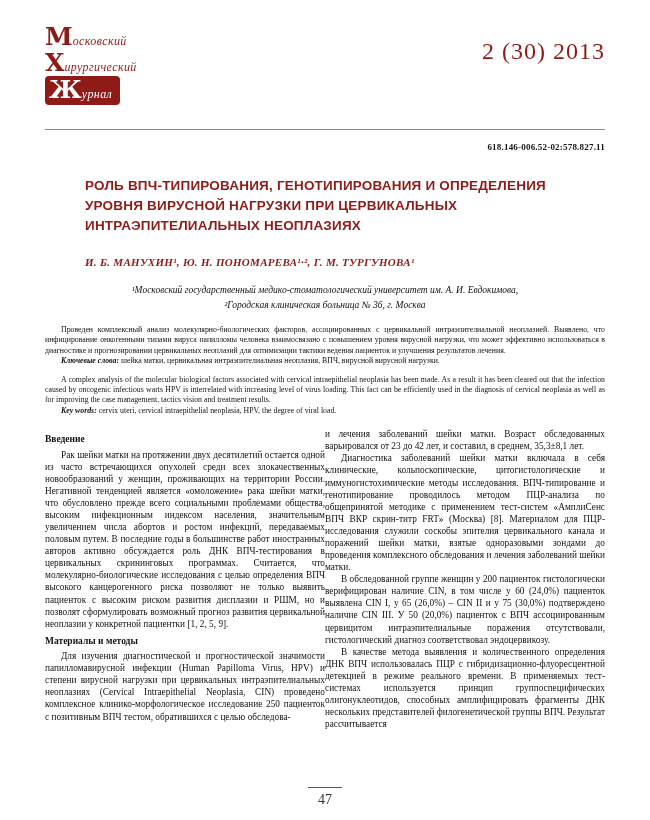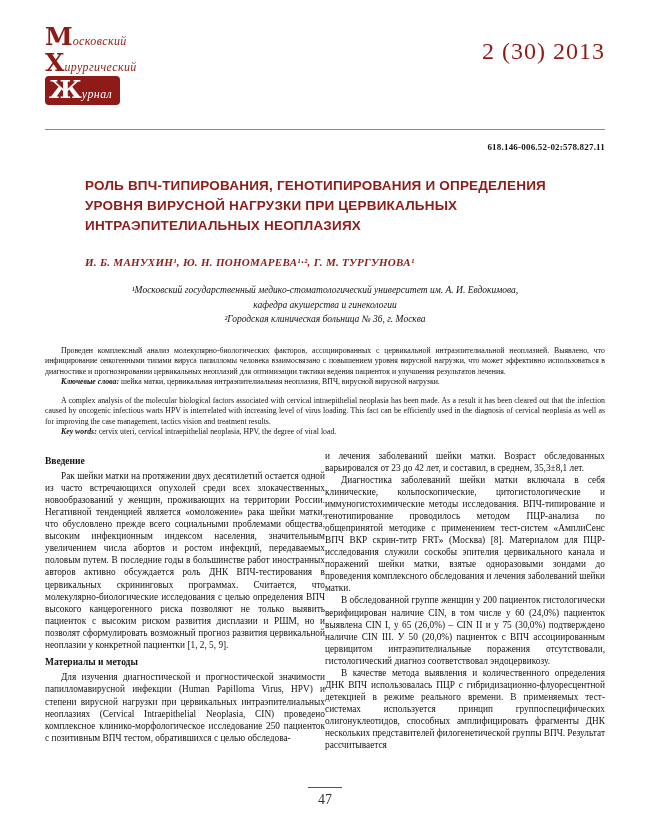--- a/index.html
+++ b/index.html
@@ -55,21 +55,21 @@
   .authors {
     margin:20px 0 0 40px;
     font-style:italic; font-weight:bold;
     font-size:11px; color:var(--accent); letter-spacing:.3px;
   }
   .affiliations {
     margin-top:15px; text-align:center;
     font-style:italic; font-size:9.5px; line-height:1.5; color:#111;
   }
   
-  .abstract-block { margin-top:20px; }
+  .abstract-block { margin-top:13px; }
   .abstract, .keywords {
     font-size:7.8px; line-height:1.34; text-align:justify;
     text-indent:16px; color:#111;
   }
   .kw-label { font-weight:bold; font-style:italic; }
   .abstract-en { margin-top:8px; }
   
   .columns { display:flex; margin-top:12px; }
   .col { flex:1; font-size:9.3px; line-height:1.3; text-align:justify; color:#111; }
   .col h3 { font-size:9.5px; font-weight:bold; margin:5px 0 3px 0; text-align:left; }
@@ -106,21 +106,20 @@
   </header>
 
   <div class="udc">618.146-006.52-02:578.827.11</div>
 
   <h1 class="title">РОЛЬ ВПЧ-ТИПИРОВАНИЯ, ГЕНОТИПИРОВАНИЯ И ОПРЕДЕЛЕНИЯ УРОВНЯ ВИРУСНОЙ НАГРУЗКИ ПРИ ЦЕРВИКАЛЬНЫХ ИНТРАЭПИТЕЛИАЛЬНЫХ НЕОПЛАЗИЯХ</h1>
 
   <div class="authors">И. Б. МАНУХИН¹, Ю. Н. ПОНОМАРЕВА¹·², Г. М. ТУРГУНОВА¹</div>
 
   <div class="affiliations">
     <div>¹Московский государственный медико-стоматологический университет им. А. И. Евдокимова,</div>
-    <div>кафедра акушерства и гинекологии</div>
     <div>²Городская клиническая больница № 36, г. Москва</div>
   </div>
 
   <div class="abstract-block">
     <p class="abstract">Проведен комплексный анализ молекулярно-биологических факторов, ассоциированных с цервикальной интраэпителиальной неоплазией. Выявлено, что инфицирование онкогенными типами вируса папилломы человека взаимосвязано с повышением уровня вирусной нагрузки, что может эффективно использоваться в диагностике и прогнозировании цервикальных неоплазий для оптимизации тактики ведения пациенток и улучшения результатов лечения.</p>
     <p class="keywords"><span class="kw-label">Ключевые слова:</span> <span>шейка матки, цервикальная интраэпителиальная неоплазия, ВПЧ, вирусной вирусной нагрузки.</span></p>
   </div>
 
   <div class="abstract-block abstract-en">
     <p class="abstract">A complex analysis of the molecular biological factors associated with cervical intraepithelial neoplasia has been made. As a result it has been cleared out that the infection caused by oncogenic infectious warts HPV is interrelated with increasing level of virus loading. This fact can be efficiently used in the diagnosis of cervical neoplasia as well as for improving the case management, tactics vision and treatment results.</p>

